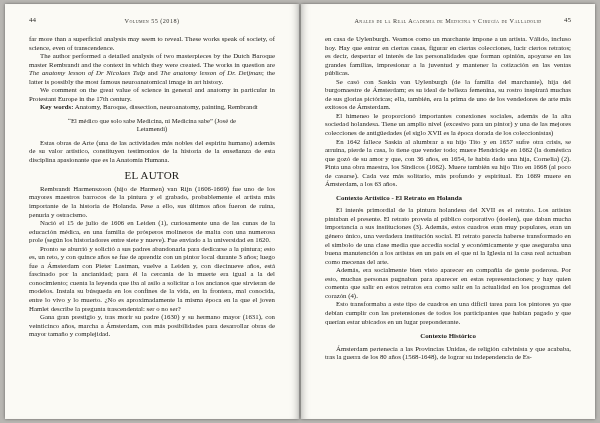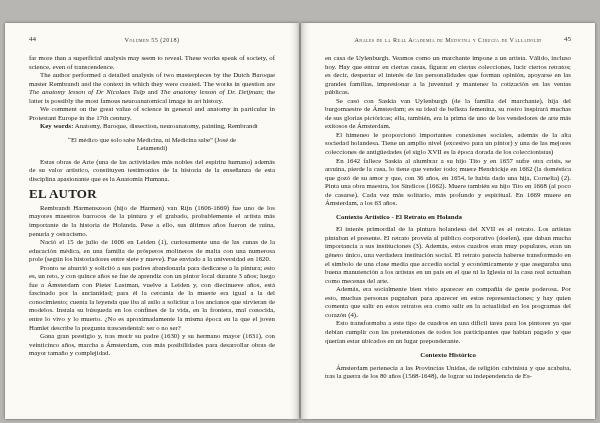--- a/index.html
+++ b/index.html
@@ -17,21 +17,20 @@
     width: 600px; height: 423px;
     padding: 4px 5px;
     gap: 2px;
   }
   .page {
     flex: 1;
     background: #fbfaf5;
     position: relative;
     padding: 12px 24px 28px 24px;
     box-shadow: 0 0 3px rgba(0,0,0,.45);
-    margin-top: 19px;
   }
   .page.left  { box-shadow: 0 0 3px rgba(0,0,0,.45), inset -7px 0 9px -7px rgba(0,0,0,.38); }
   .page.right { box-shadow: 0 0 3px rgba(0,0,0,.45), inset  7px 0 9px -7px rgba(0,0,0,.38); }
 
   .page-header {
     position: relative;
     height: 11px;
     margin-bottom: 8px;
     font-variant: small-caps;
     font-size: 6.2px;
@@ -63,26 +62,26 @@
   .para b { font-weight: bold; }
 
   .quote {
     margin: 5px 24px 5px 24px;
     text-align: center;
     text-indent: 0;
     font-size: 6.6px;
     line-height: 8.4px;
   }
   .heading {
-    font-size: 13px;
-    font-weight: bold;
+    font-size: 11px;
+    font-weight: normal;
     letter-spacing: .25px;
     margin: 7px 0 5px 0;
     text-indent: 0;
-    text-align: left;
+    text-align: center;
   }
   .subheading {
     font-size: 6.9px;
     font-weight: bold;
     margin: 5px 0 4px 0;
     text-indent: 11px;
     text-align: left;
   }
   .subheading.centered {
     text-align: center;

